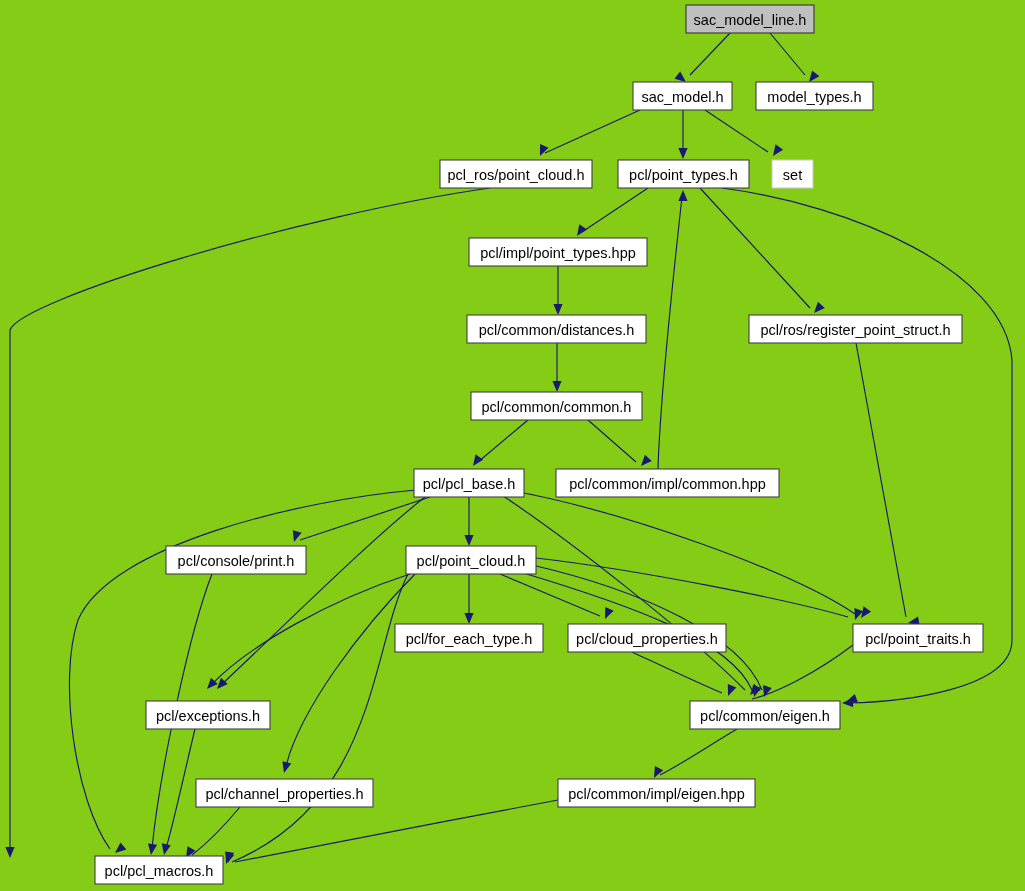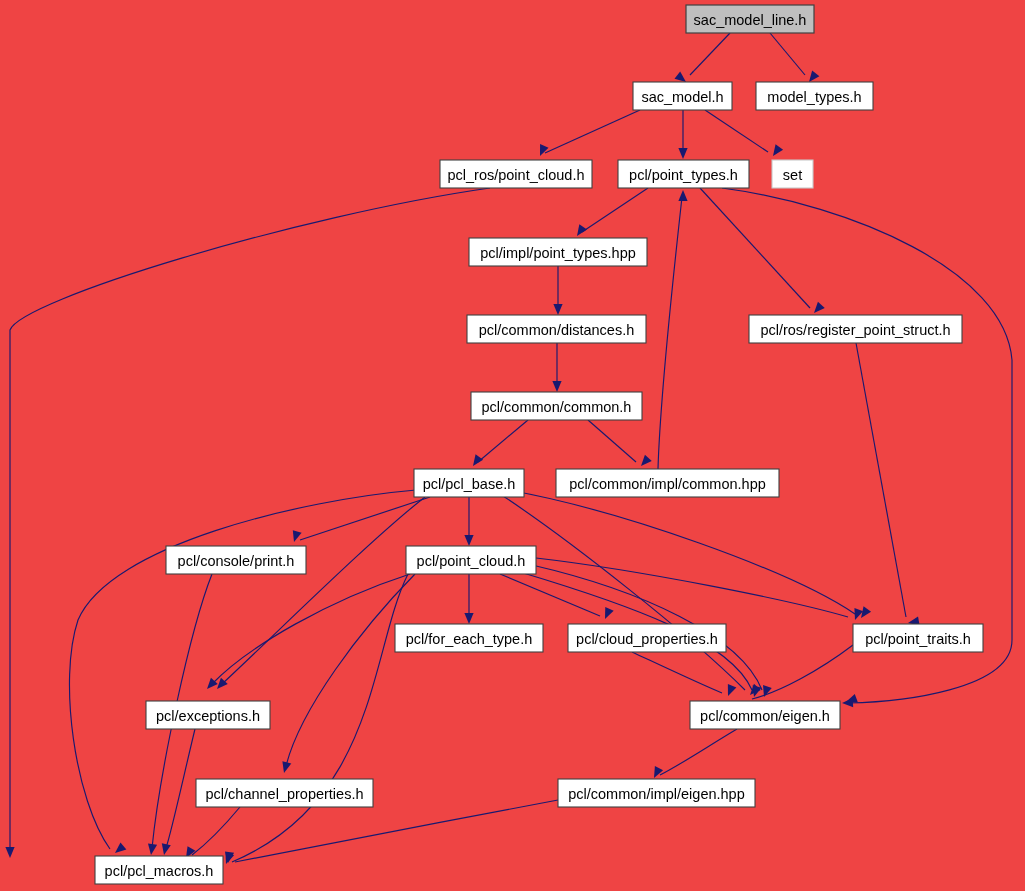--- a/index.html
+++ b/index.html
@@ -4,21 +4,21 @@
 <style>
   html, body {
     margin: 0;
     padding: 0;
     background: #ffffff;
   }
   #canvas-wrap {
     position: relative;
     width: 1025px;
     height: 891px;
-    background: #ef4444;
+    background: #84cc16;
     overflow: hidden;
   }
   svg#graph {
     display: block;
     width: 1025px;
     height: 891px;
     font-family: "Liberation Sans", sans-serif;
   }
   .node-rect {
     fill: #ffffff;

